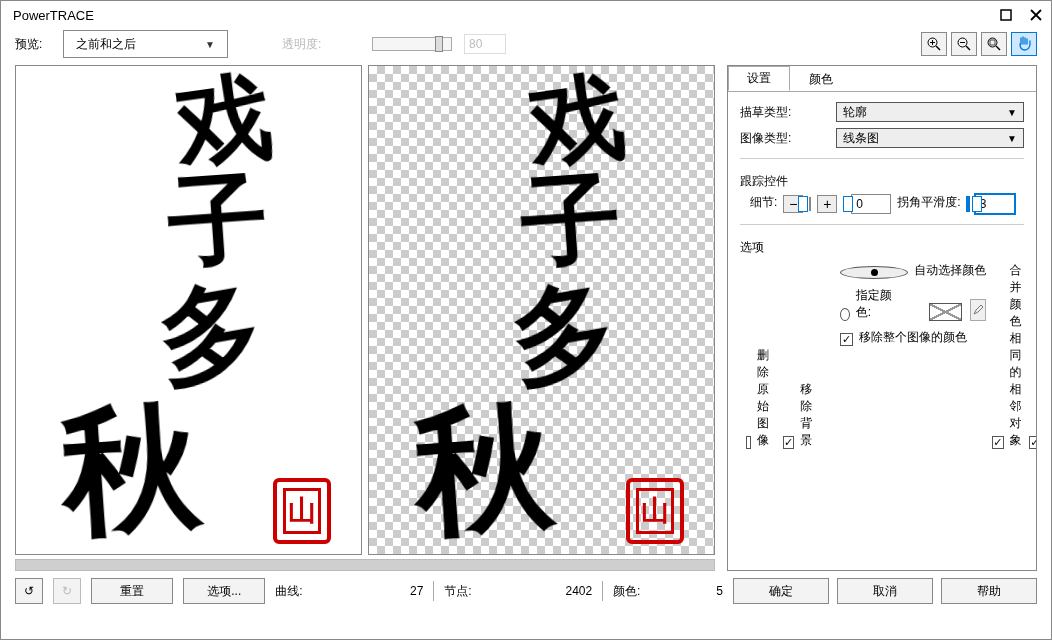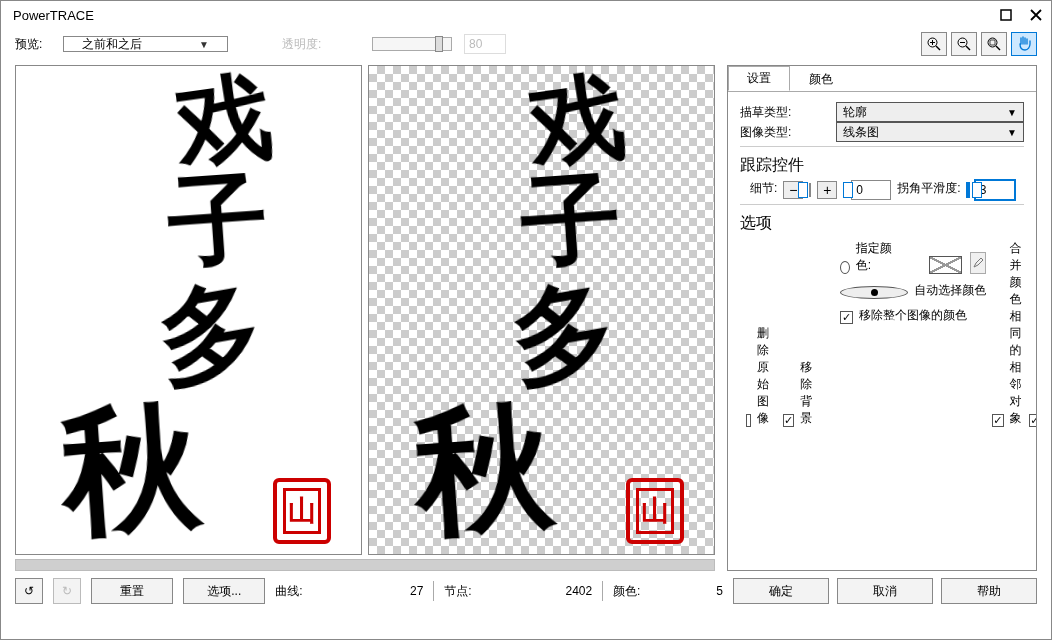--- a/index.html
+++ b/index.html
@@ -5,21 +5,21 @@
 * { box-sizing: border-box; margin: 0; padding: 0; font-family: "Microsoft YaHei", "Segoe UI", sans-serif; font-size: 12px; }
 body { background: #fff; width: 1052px; height: 640px; overflow: hidden; position: relative; border: 1px solid #888; }
 
 .titlebar { height: 28px; display: flex; align-items: center; padding: 0 0 0 12px; }
 .titlebar-title { flex: 1; font-size: 13px; }
 .titlebar-btns { display: flex; }
 .titlebar-btn { width: 30px; height: 24px; display: flex; align-items: center; justify-content: center; font-size: 14px; }
 
 .toolbar { height: 30px; display: flex; align-items: center; padding: 0 14px; gap: 12px; margin-bottom:6px;}
 .toolbar-label { min-width: 36px; }
-.dropdown { border: 1px solid #888; background: #fff; height: 16px; display: flex; align-items: center; padding: 0 18px; width: 165px; justify-content: space-between; }
+.dropdown { border: 1px solid #888; background: #fff; height: 28px; display: flex; align-items: center; padding: 0 12px; width: 165px; justify-content: space-between; }
 .dropdown .arrow { font-size: 10px; color:#333; }
 .disabled-label { color: #bbb; min-width: 46px; }
 .slider-fake { width: 80px; height: 14px; border: 1px solid #aaa; position: relative; background:#f6f6f6;}
 .slider-fake .thumb { position:absolute; width:8px; height:16px; background:#ddd; border:1px solid #888; top:-2px; }
 .num-box { border:1px solid #ddd; width:42px; height:20px; display:flex; align-items:center; padding:0 4px; color:#bbb; }
 .viewbtns { display:flex; gap:4px; margin-left:auto; }
 .vbtn { width:26px; height:24px; border:1px solid #888; display:flex; align-items:center; justify-content:center; background:#f2f2f2; }
 .vbtn.active { background:#cde8ff; border-color:#0078d7; }
 
 .main { display:flex; height: 506px; padding:0 14px; gap:12px; }
@@ -29,27 +29,27 @@
 .canvas.trans::before { content:""; position:absolute; inset:0;
   background-image: linear-gradient(45deg,#ccc 25%,transparent 25%),linear-gradient(-45deg,#ccc 25%,transparent 25%),linear-gradient(45deg,transparent 75%,#ccc 75%),linear-gradient(-45deg,transparent 75%,#ccc 75%);
   background-size:16px 16px; background-position:0 0,0 8px,8px -8px,-8px 0; }
 .hscroll { height:12px; margin-top:4px; background:#eee; border:1px solid #bbb; position:relative;}
 .hscroll .thumb{ position:absolute; height:100%; left:0; right:0; background:#cfcfcf;}
 
 .panel { width:310px; border:1px solid #888; display:flex; flex-direction:column; }
 .tabs { display:flex; height:26px; border-bottom:1px solid #aaa; }
 .tab { padding:0 18px; display:flex; align-items:center; border:1px solid transparent; border-bottom:none; position:relative; top:0px;}
 .tab.active { background:#fff; border-color:#aaa; border-bottom:1px solid #fff; }
-.panel-body { padding:10px 12px; display:flex; flex-direction:column; gap:0; overflow:auto;}
+.panel-body { padding:10px 12px; display:flex; flex-direction:column; gap:6px; overflow:auto;}
 .field-row { display:flex; align-items:center; gap:8px; }
 .field-label { width:88px; }
 .sel { border:1px solid #555; background:#eee; height:20px; flex:1; display:flex; align-items:center; justify-content:space-between; padding:0 6px; }
 .sel .arrow{font-size:10px;}
 .subgroup { margin-top:4px; }
-.sg-title { margin-bottom:4px; font-size:16px;}
+.sg-title { margin-bottom:4px; font-size:12px;}
 .sg-body { padding-left:10px; display:flex; flex-direction:row; gap:6px; }
 .slim-row { display:flex; align-items:center; gap:6px; }
 .stepper { width:20px; height:18px; border:1px solid #888; background:#eee; display:flex; align-items:center; justify-content:center; font-size:14px;}
 .hslider { flex:1; height:14px; border:1px solid #888; position:relative; background:#fff;}
 .hslider.ticks::after{ content:""; position:absolute; inset:2px 2px;
  background:repeating-linear-gradient(90deg,#888 0 1px,transparent 1px 6px);}
 .hslider .thumb{ position:absolute; width:10px; height:16px; border:1px solid #0078d7; background:#fff; top:-2px;}
 .val-box{ width:40px; height:20px; border:1px solid #888; display:flex; align-items:center; padding:0 4px; }
 .val-box.hl{ border-color:#0078d7; box-shadow:0 0 0 1px #0078d7;}
 .hr { height:1px; background:#ccc; margin:4px 0;}
@@ -227,34 +227,34 @@
           <div class="chk-row">
               <div class="chk"></div>
               <span>删除原始图像</span>
             </div>
           <div class="chk-row">
               <div class="chk checked"></div>
               <span>移除背景</span>
             </div>
           <div style="padding-left:20px; display:flex; flex-direction:column; gap:4px;">
             <div class="chk-row">
+                <div class="radio sel"></div>
+                <span>自动选择颜色</span>
+              </div>
+            <div class="chk-row">
                 <div class="radio"></div>
                 <span>指定颜色:</span>
               <div class="swatch"></div>
               <div class="eyedrop">
                   <svg width="14" height="14" viewBox="0 0 14 14">
                     <path d="M11 3l-1-1-5 5-2 4 4-2 5-5-1-1z" fill="none" stroke="#777"></path>
                   </svg>
                 </div>
             </div>
             <div class="chk-row">
-                <div class="radio sel"></div>
-                <span>自动选择颜色</span>
-              </div>
-            <div class="chk-row">
                 <div class="chk checked"></div>
                 <span>移除整个图像的颜色</span>
               </div>
           </div>
           <div class="chk-row">
               <div class="chk checked"></div>
               <span>合并颜色相同的相邻对象</span>
             </div>
           <div class="chk-row">
               <div class="chk checked"></div>

